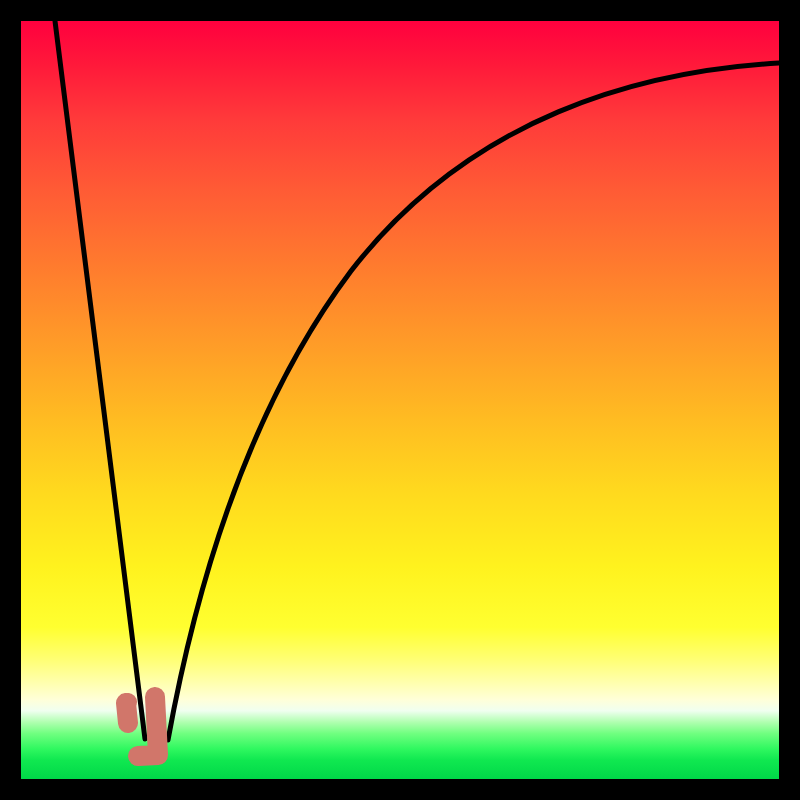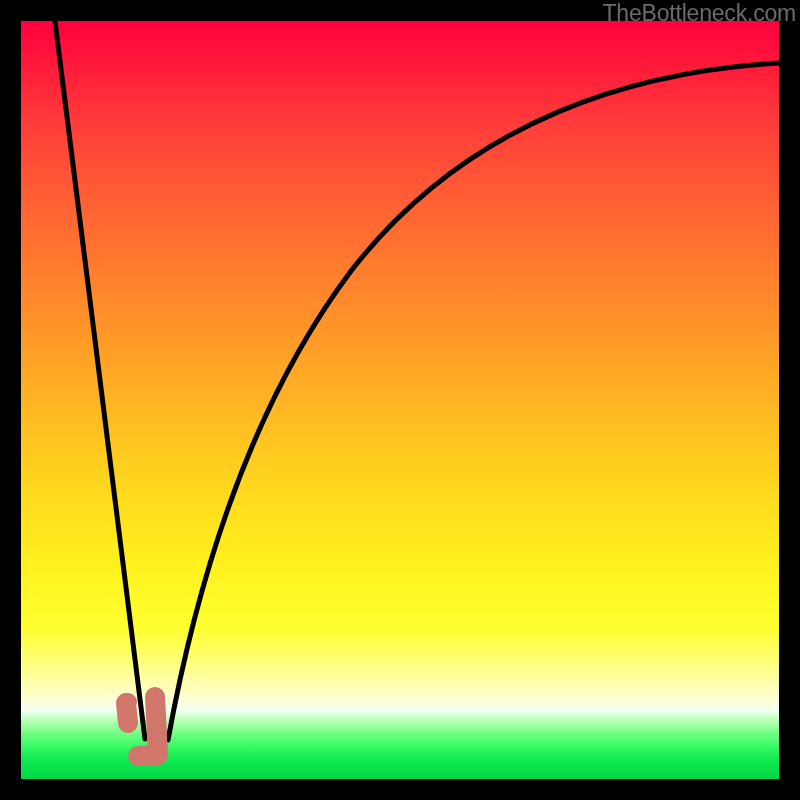--- a/index.html
+++ b/index.html
@@ -51,21 +51,20 @@
   svg.overlay {
     position: absolute;
     left: 0; top: 0;
     width: 758px; height: 758px;
   }
 </style>
 </head>
 <body>
 
 <div class="frame">
-  <div class="watermark">TheBottleneck.com</div>
   <div class="plot-area">
     <svg class="overlay" viewBox="0 0 758 758">
       <path stroke="#000" stroke-width="5" fill="none" stroke-linecap="round" d="M 34 0 L 124 718"></path>
       <path stroke="#000" stroke-width="5" fill="none" stroke-linecap="round" d="M 147 719 C 165 620, 210 410, 330 250 C 450 95, 620 50, 758 42"></path>
       <g>
         <circle cy="681" r="9" fill="#d1766a" cx="107"></circle>
         <path stroke="#d1766a" stroke-width="20" fill="none" stroke-linecap="round" stroke-linejoin="round" d="M 105 682 L 107 702 M 117 735 L 137 734 L 134 676"></path>
       </g>
     </svg>
   </div>

